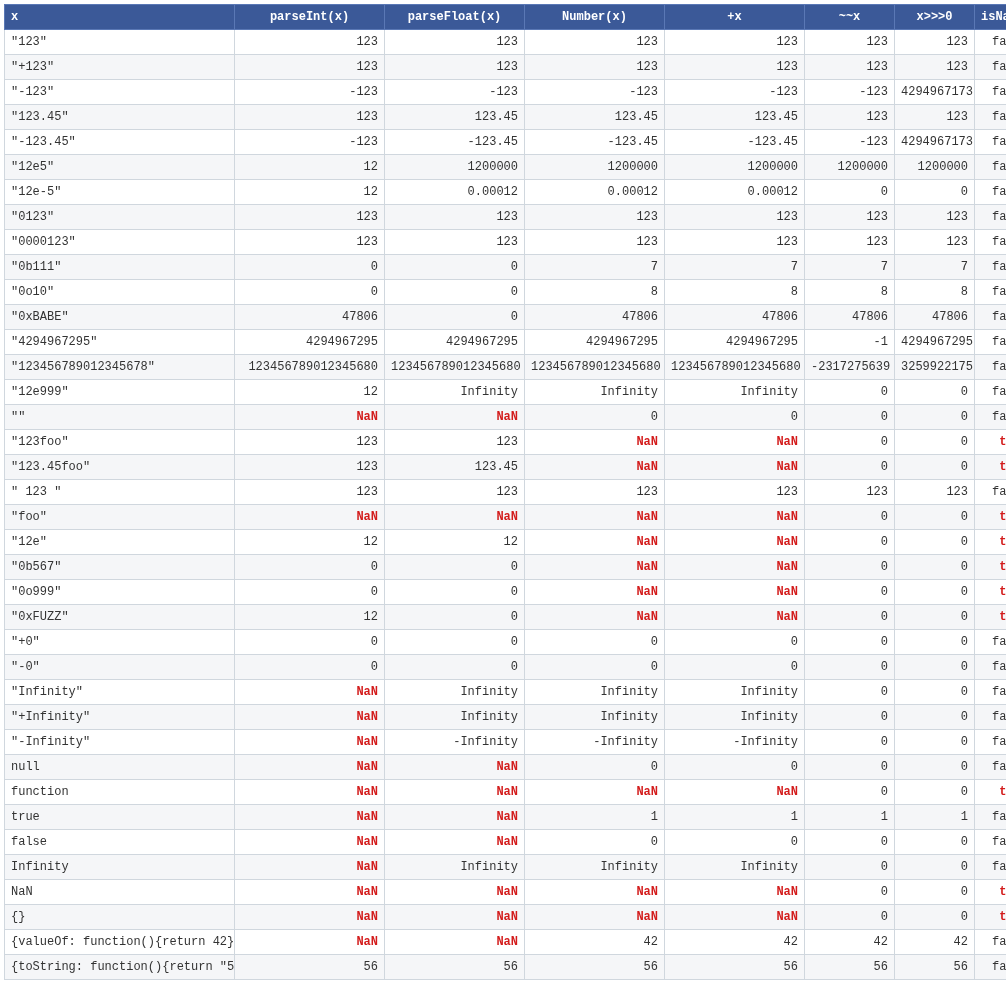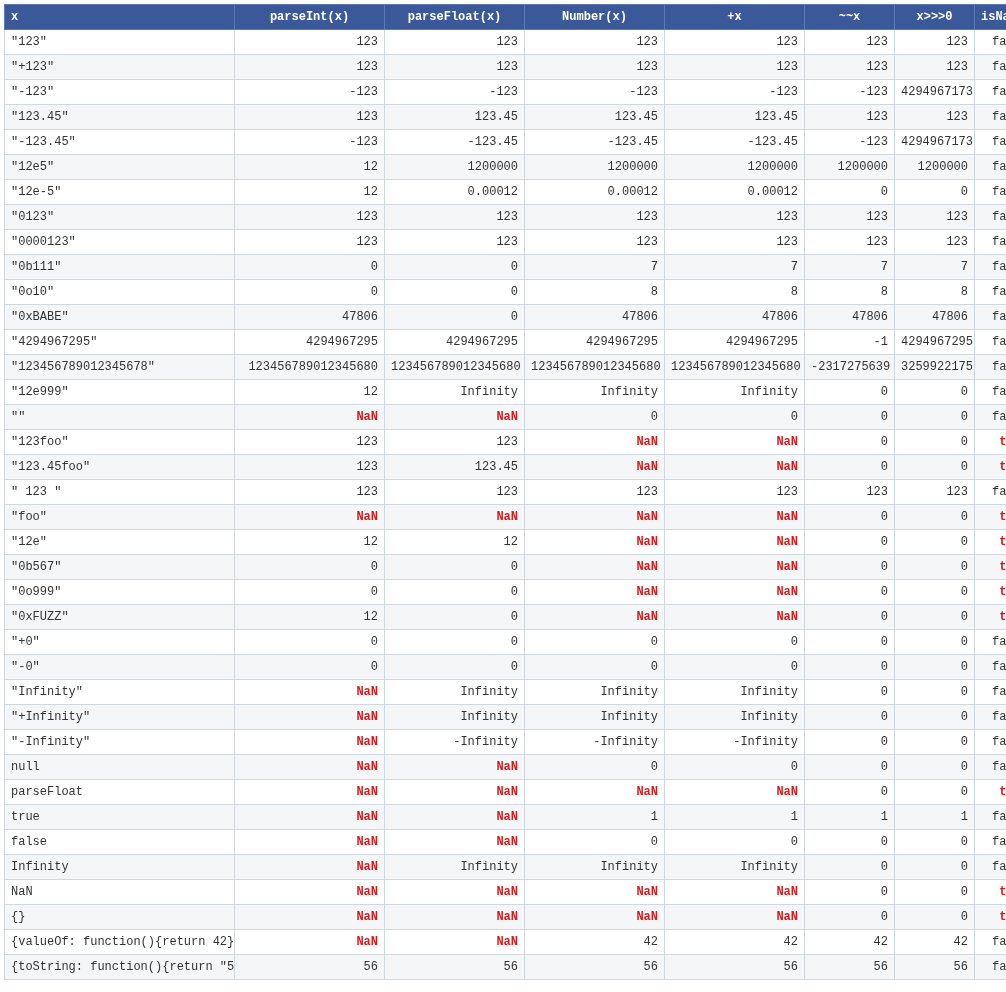--- a/index.html
+++ b/index.html
@@ -389,21 +389,21 @@
           <td>null</td>
           <td><span class="nan">NaN</span></td>
           <td><span class="nan">NaN</span></td>
           <td>0</td>
           <td>0</td>
           <td>0</td>
           <td>0</td>
           <td>false</td>
         </tr>
         <tr>
-          <td>parseFloat</td>
+          <td>function</td>
           <td><span class="nan">NaN</span></td>
           <td><span class="nan">NaN</span></td>
           <td><span class="nan">NaN</span></td>
           <td><span class="nan">NaN</span></td>
           <td>0</td>
           <td>0</td>
           <td><span class="true">true</span></td>
         </tr>
         <tr>
           <td>true</td>

